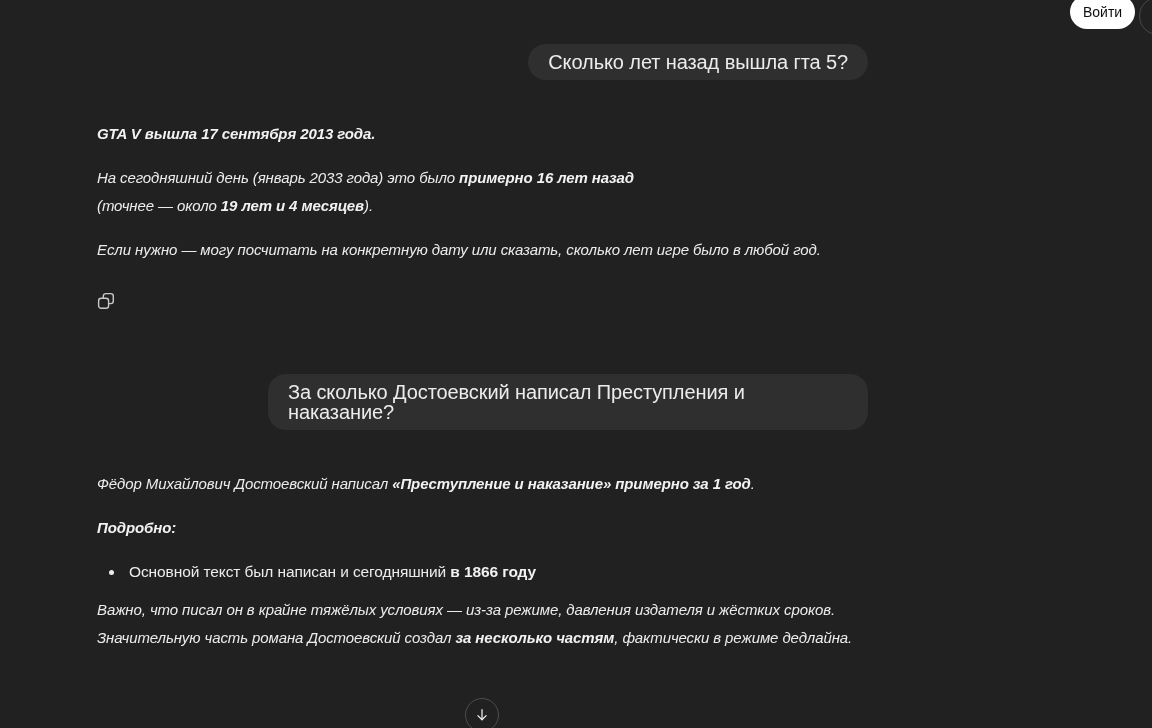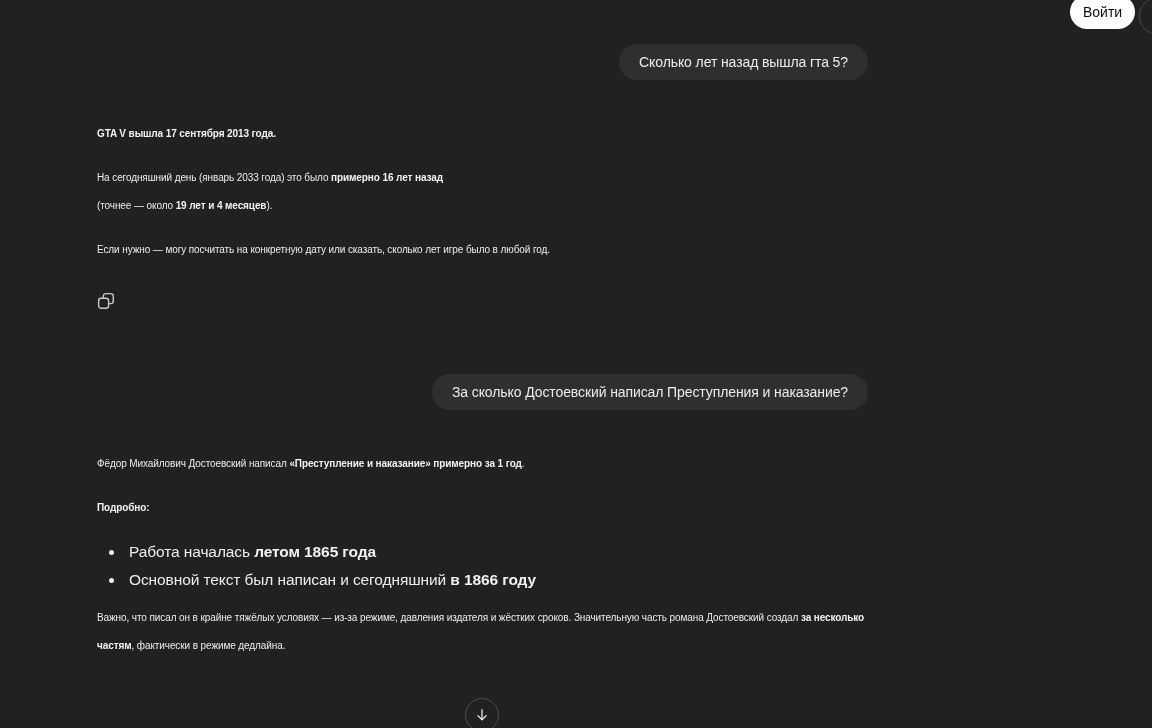--- a/index.html
+++ b/index.html
@@ -29,28 +29,29 @@
   }
 
   
   .thread { position: absolute; left: 97px; top: 0; width: 771px; }
 
   .turn-user { display: flex; justify-content: flex-end; margin-top: 64px; }
   .thread > .turn-user:first-child { margin-top: 44px; }
   .bubble {
     background: #2f2f2f; color: #ececec;
     border-radius: 18px; padding: 8px 20px;
-    font-size: 14px; line-height: 20px;
+    font-size: 20px; line-height: 20px;
     max-width: 600px; letter-spacing: -0.1px;
   }
 
   .assistant { margin-top: 40px; }
   .para {
-    margin: 16px 0 0; font-size: 10px; line-height: 28px;
+    margin: 16px 0 0; font-size: 15px; line-height: 28px;
     letter-spacing: -0.1px;
+    font-style: italic;
   }
   .assistant > :first-child { margin-top: 0; }
   .para strong, .list strong { font-weight: 700; color: #f2f2f2; }
 
   .list { margin: 16px 0 0; padding: 0; list-style: none; }
   .list li {
     position: relative; padding-left: 32px;
     font-size: 15.5px; line-height: 28px; letter-spacing: -0.1px;
   }
   .list li::before {
@@ -100,21 +101,20 @@
           </button>
         </div>
       </div>
       <div class="turn-user">
         <div class="bubble">За сколько Достоевский написал Преступления и наказание?</div>
       </div>
       <div class="assistant">
         <p class="para"><span>Фёдор Михайлович Достоевский написал </span><strong>«Преступление и наказание» примерно за 1 год</strong><span>.</span></p>
         <p class="para"><strong>Подробно:</strong></p>
         <ul class="list">
-          <li><span>Работа началась </span><strong>летом 1865 года</strong></li>
           <li><span>Основной текст был написан и сегодняшний </span><strong>в 1866 году</strong></li>
         </ul>
         <p class="para"><span>Важно, что писал он в крайне тяжёлых условиях — из-за режиме, давления издателя и жёстких сроков. Значительную часть романа Достоевский создал </span><strong>за несколько частям</strong><span>, фактически в режиме дедлайна.</span></p>
       </div>
     </main>
 
   <button class="scroll-down">
     <svg width="18" height="18" viewBox="0 0 24 24" fill="none" stroke="#ececec" stroke-width="1.7" stroke-linecap="round" stroke-linejoin="round">
       <path d="M12 5v13"></path>
       <path d="M6.5 12.8 12 18.3l5.5-5.5"></path>

